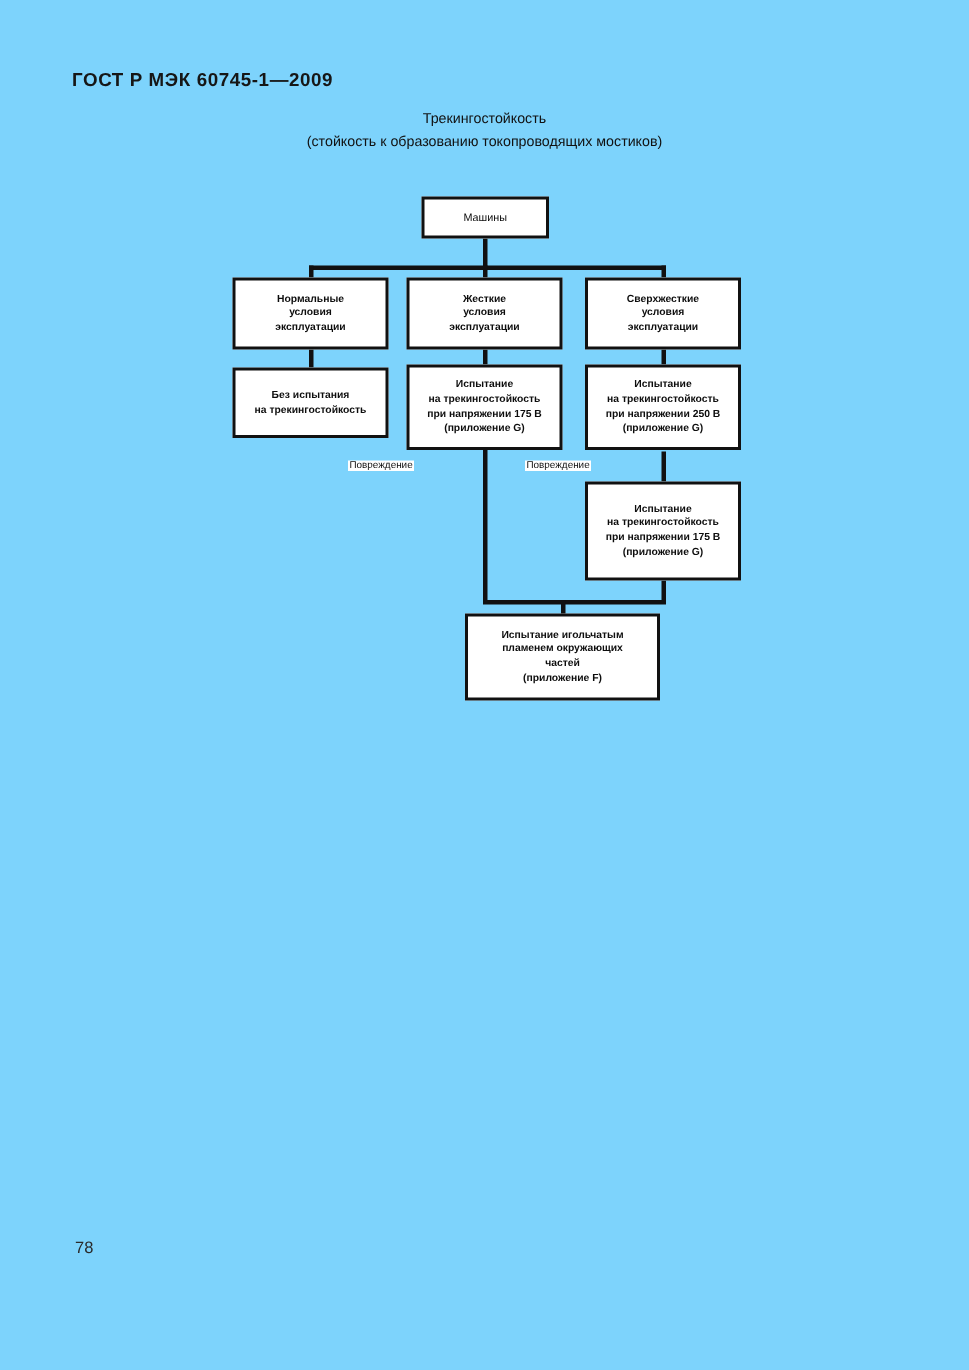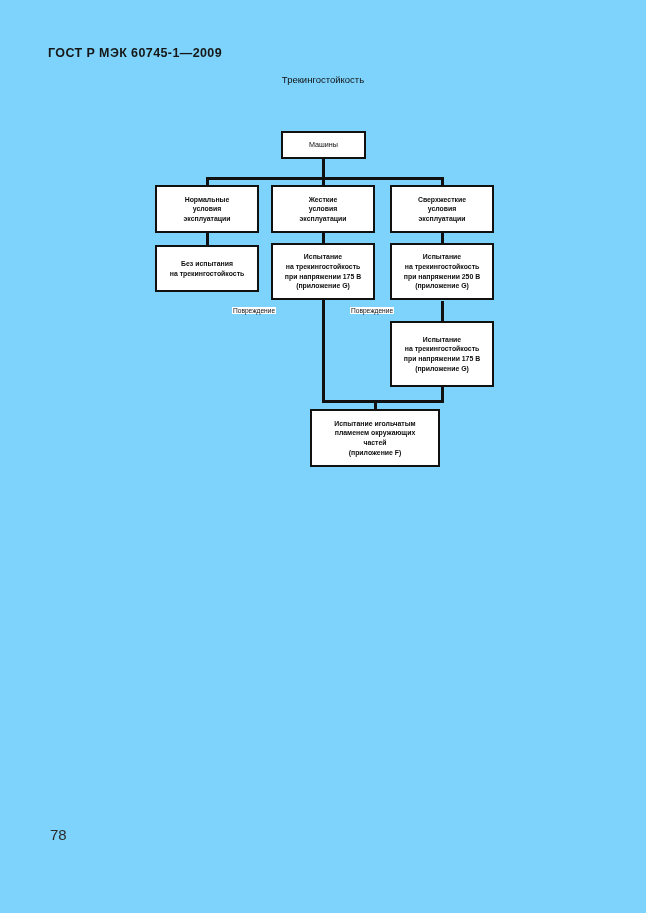--- a/index.html
+++ b/index.html
@@ -28,21 +28,21 @@
     font-size: 12.5px;
     font-weight: bold;
     letter-spacing: 0.4px;
     white-space: nowrap;
     color: #161616;
   }
   #page-number {
     position: absolute;
     left: 50px;
     top: 826px;
-    font-size: 15px;
+    font-size: 11px;
     color: #2a2a2a;
   }
 
   
   #figure-title {
     position: absolute;
     left: 0;
     top: 72px;
     width: 646px;
     text-align: center;
@@ -102,20 +102,21 @@
 </style>
 </head>
 <body>
 
 <div id="page">
 
   <div id="std-header">ГОСТ Р МЭК 60745-1—2009</div>
 
   <div id="figure-title">
     <span class="line1">Трекингостойкость</span>
+    <span class="line2">(стойкость к образованию токопроводящих мостиков)</span>
   </div>
 
   <div id="chart">
 
     <div class="conn" style="left:322px; top:159px; width:3px; height:20px;"></div>
 
     <div class="conn" style="left:206px; top:177px; width:238px; height:3px;"></div>
 
     <div class="conn" style="left:206px; top:177px; width:3px; height:8px;"></div>
     <div class="conn" style="left:322px; top:177px; width:3px; height:8px;"></div>

